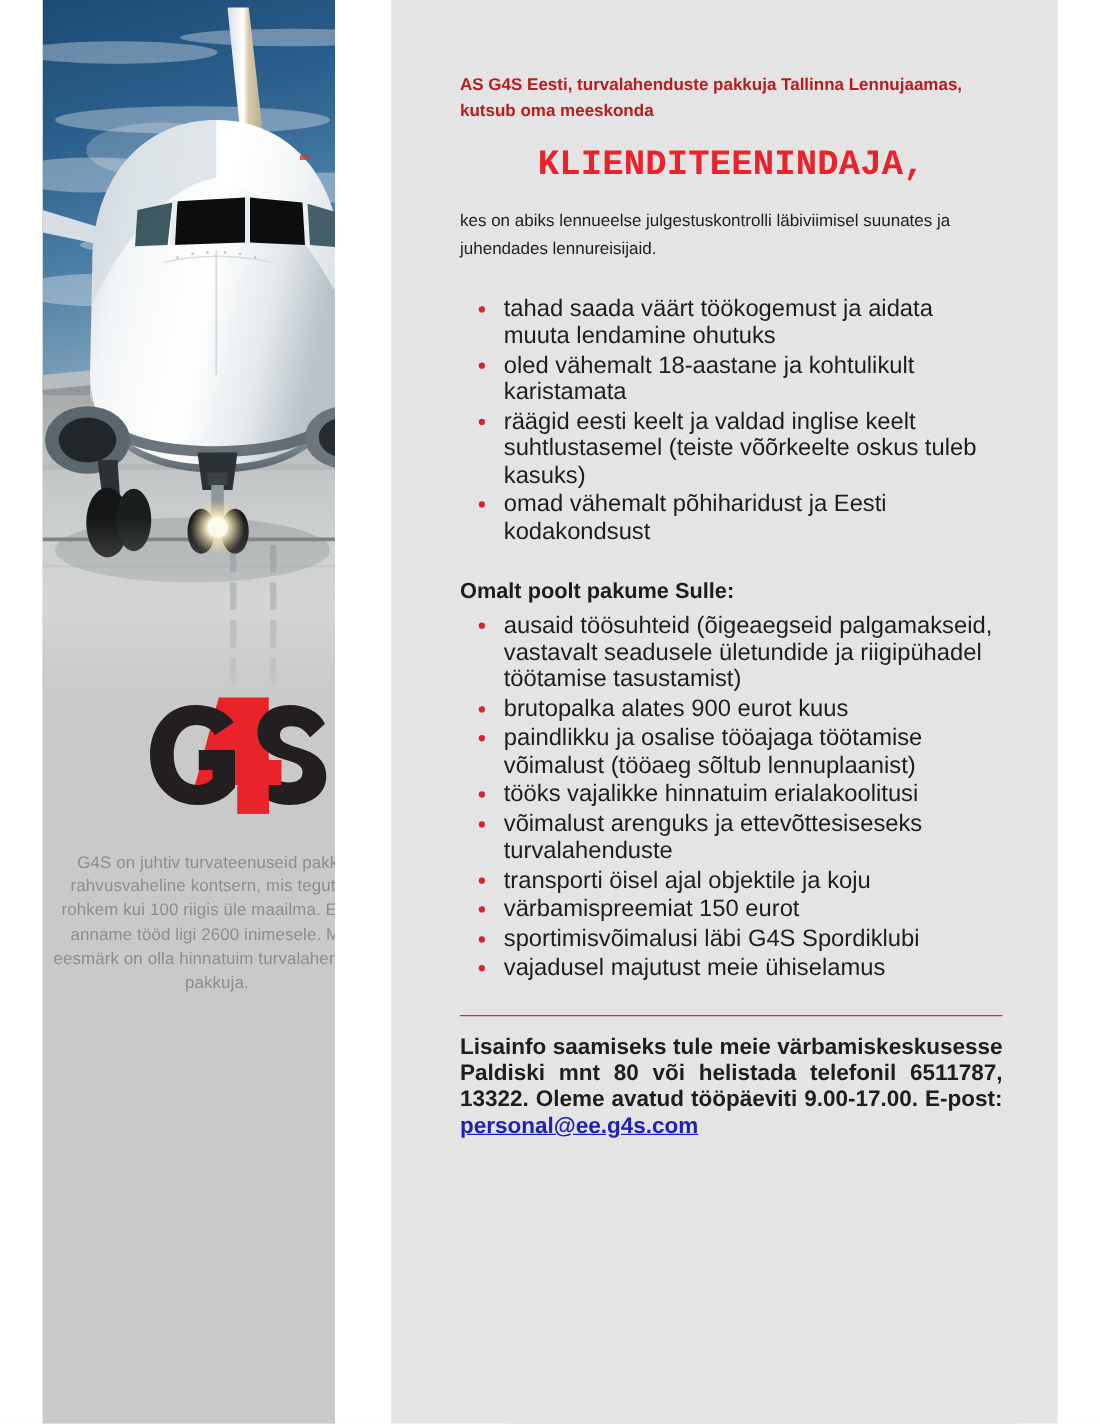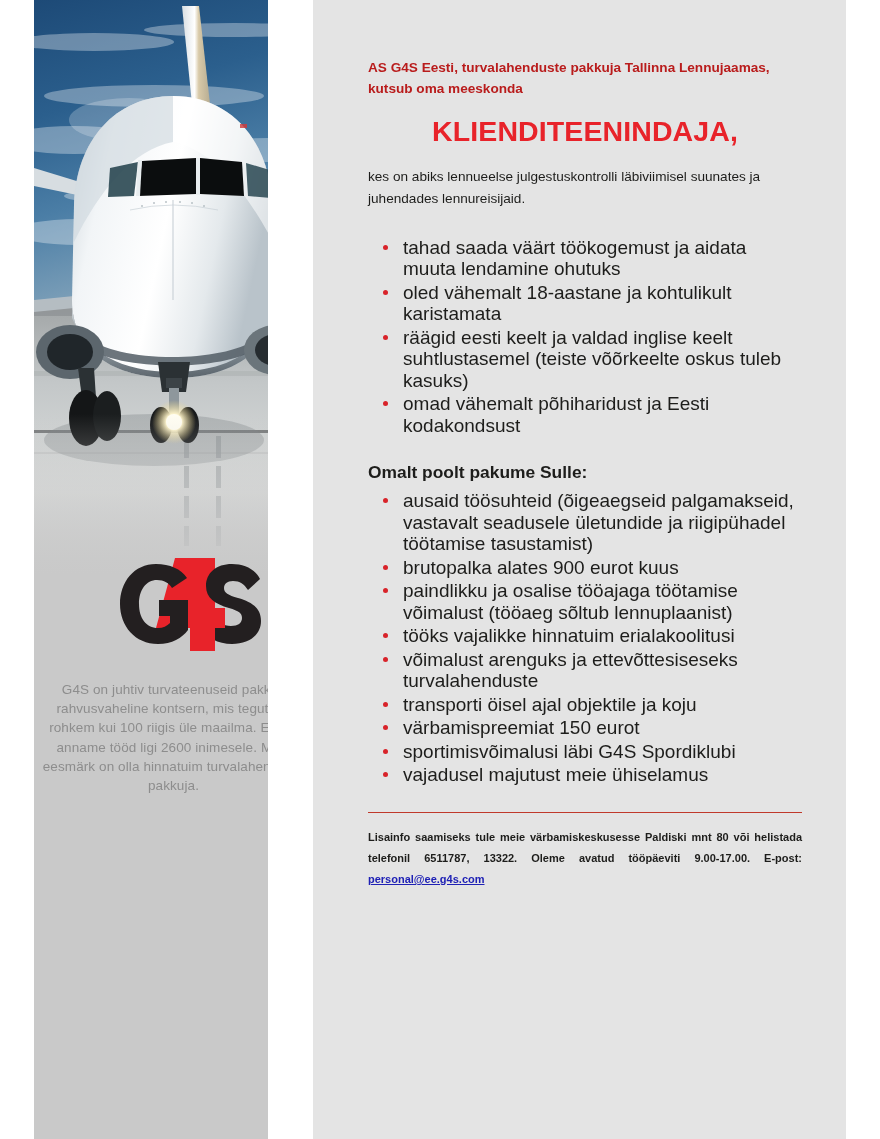--- a/index.html
+++ b/index.html
@@ -93,20 +93,21 @@
   }
 
   .job-title {
     text-align: center;
     font-size: 28.5px;
     font-weight: bold;
     color: #e8232a;
     letter-spacing: .1px;
     margin: 18px 0 19px 0;
     line-height: 1.05;
+    font-family: Liberation Mono, monospace;
   }
 
   .intro {
     font-size: 13.6px;
     line-height: 22px;
     color: #1d1d1b;
     margin: 0 0 27px 0;
   }
 
   h2.section-title {
@@ -142,21 +143,21 @@
   }
 
   .divider {
     border: 0;
     border-top: 1.3px solid #c0392b;
     margin: 6px 0 14px 0;
     width: 100%;
   }
 
   .footer-text {
-    font-size: 11px;
+    font-size: 18px;
     font-weight: bold;
     line-height: 21px;
     color: #1d1d1b;
     text-align: justify;
     margin: 0;
   }
   .footer-text a {
     color: #1f21b5;
     text-decoration: underline;
     font-weight: bold;

